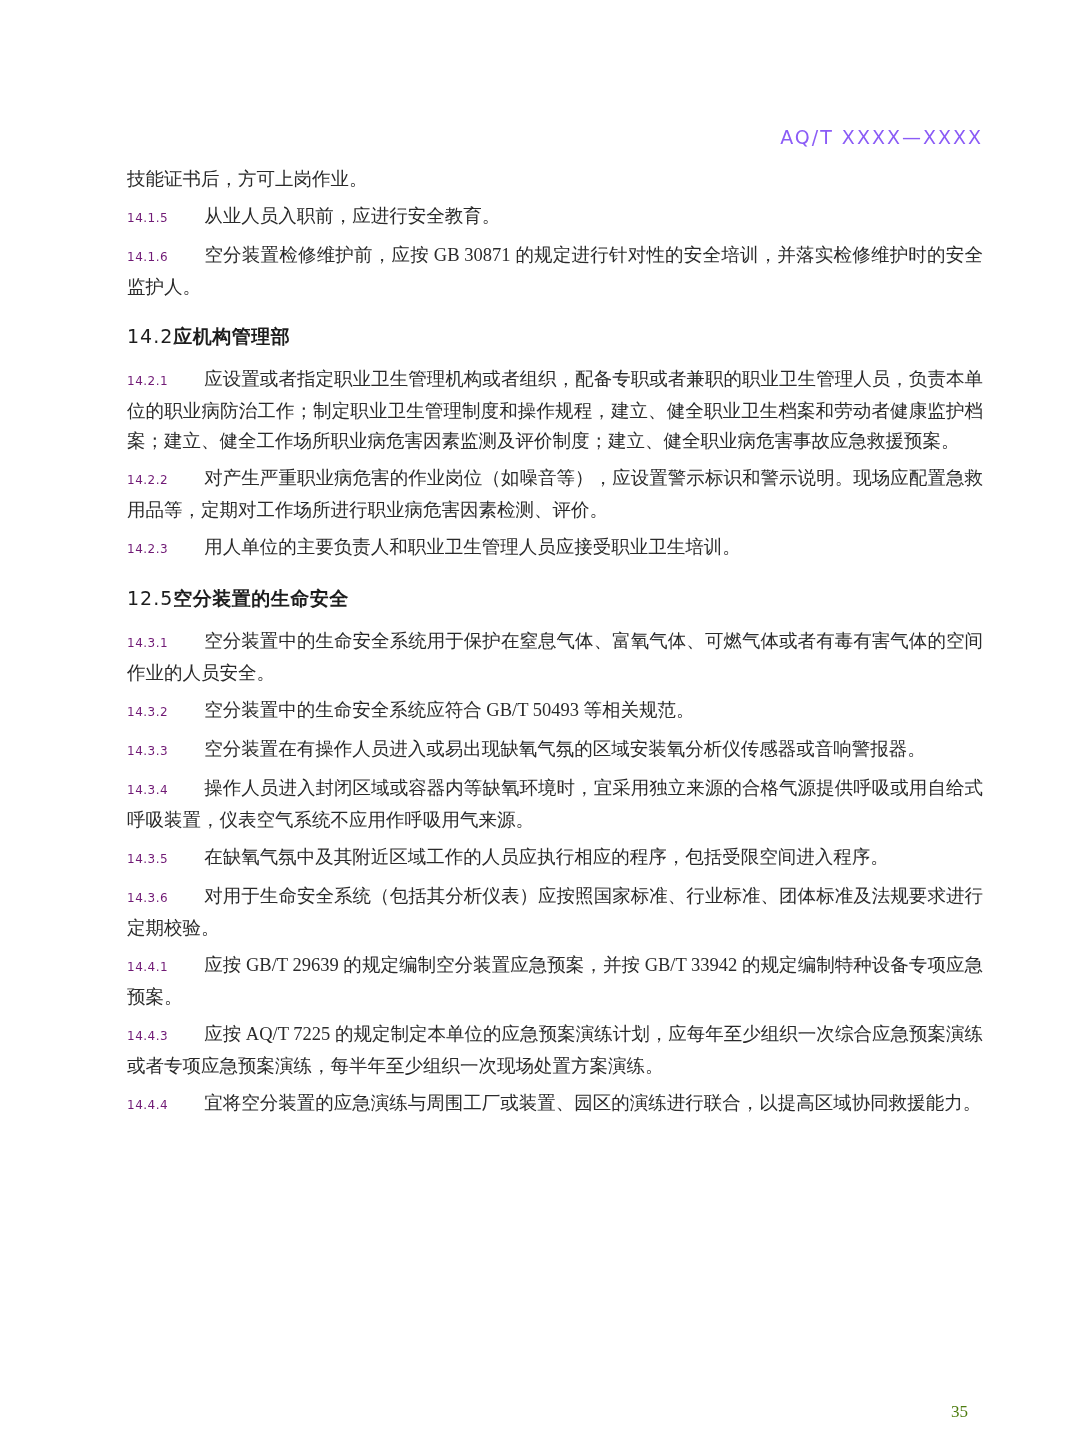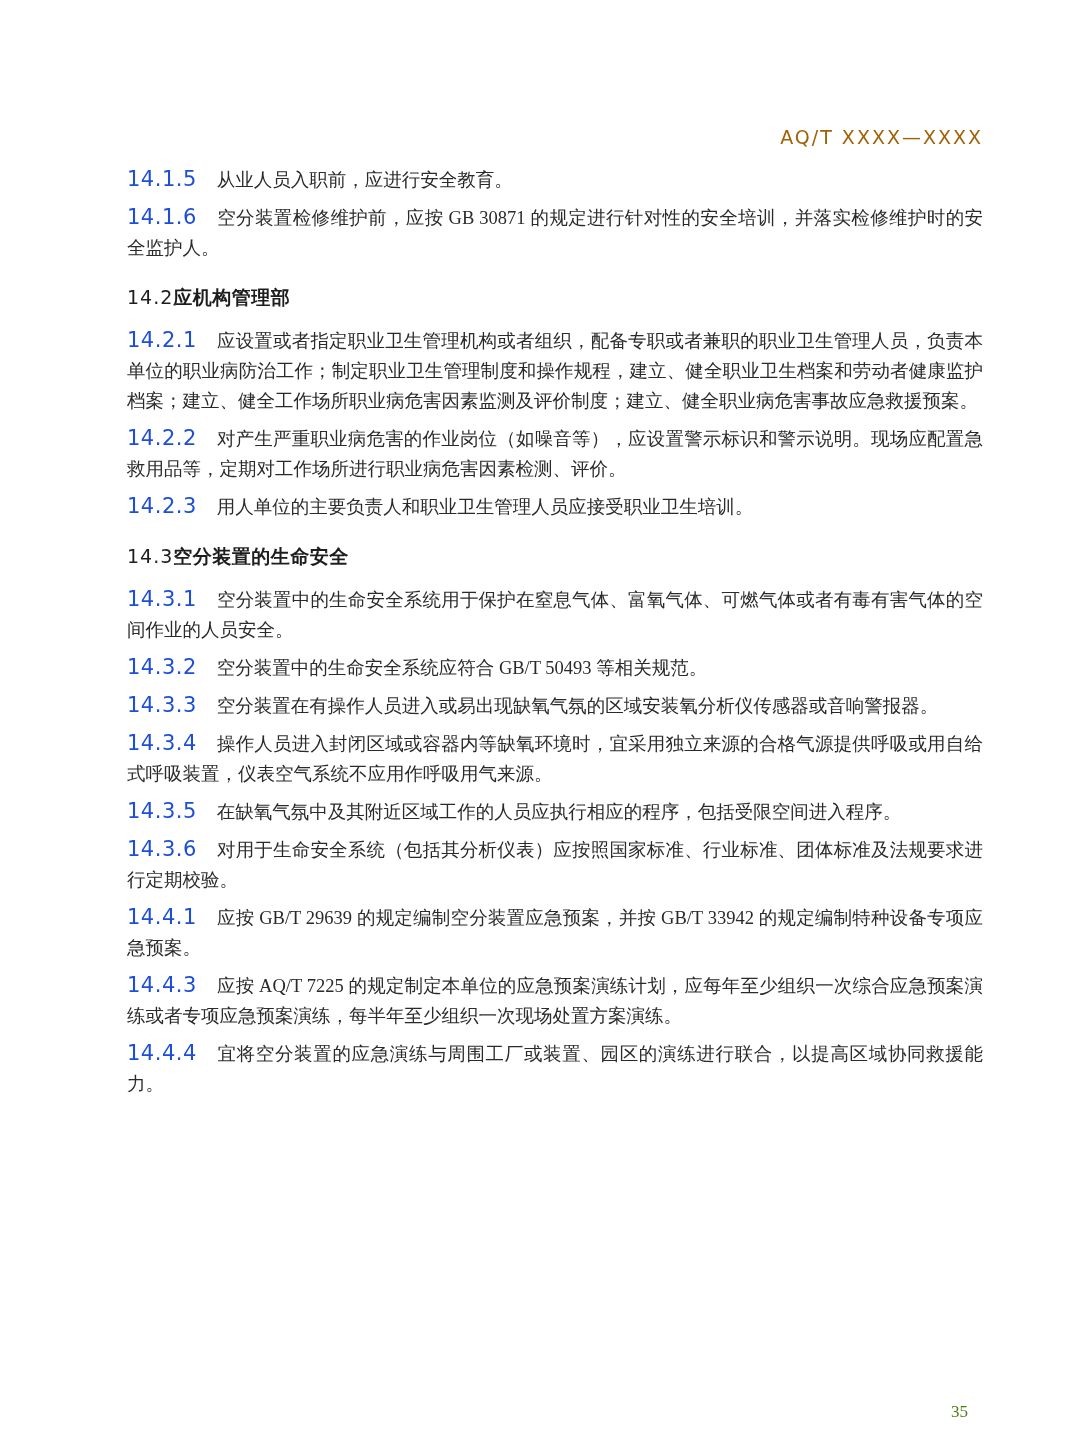--- a/index.html
+++ b/index.html
@@ -21,37 +21,37 @@
     left: 127px;
     top: 126px;
     width: 856px;
   }
   .doc-header {
     text-align: right;
     font-family: "DejaVu Sans", "Liberation Sans", sans-serif;
     font-size: 19px;
     font-weight: 500;
     letter-spacing: 2px;
-    color: #a16207;
+    color: #8b5cf6;
     margin: 0 0 16px 0;
   }
   p.clause {
     font-size: 18.5px;
     line-height: 30px;
     text-align: justify;
     text-align-last: left;
     margin: 7px 0;
     color: #2a2a2a;
   }
   p.clause .num {
     font-family: "DejaVu Sans", "Liberation Sans", sans-serif;
-    font-size: 21px;
+    font-size: 12px;
     letter-spacing: 0.5px;
-    margin-right: 20px;
-    color: #1d4ed8;
+    margin-right: 36px;
+    color: #701a75;
   }
   h2.heading {
     font-family: "DejaVu Sans", "Liberation Sans", sans-serif;
     font-size: 19px;
     font-weight: 700;
     color: #1d1d1d;
     margin: 22px 0 14px 0;
     letter-spacing: 0.5px;
   }
   h2.heading .num {
@@ -67,27 +67,28 @@
     color: #4d7c0f;
   }
 </style>
 </head>
 <body>
 
 <div class="page">
   <div class="content">
     <div class="doc-header">AQ/T XXXX—XXXX</div>
     <div id="body-flow">
+        <p class="clause continuation"><span class="txt">技能证书后，方可上岗作业。</span></p>
         <p class="clause"><span class="num">14.1.5</span><span class="txt">从业人员入职前，应进行安全教育。</span></p>
         <p class="clause"><span class="num">14.1.6</span><span class="txt">空分装置检修维护前，应按 GB 30871 的规定进行针对性的安全培训，并落实检修维护时的安全监护人。</span></p>
         <h2 class="heading"><span class="num">14.2</span><span>应机构管理部</span></h2>
         <p class="clause"><span class="num">14.2.1</span><span class="txt">应设置或者指定职业卫生管理机构或者组织，配备专职或者兼职的职业卫生管理人员，负责本单位的职业病防治工作；制定职业卫生管理制度和操作规程，建立、健全职业卫生档案和劳动者健康监护档案；建立、健全工作场所职业病危害因素监测及评价制度；建立、健全职业病危害事故应急救援预案。</span></p>
         <p class="clause"><span class="num">14.2.2</span><span class="txt">对产生严重职业病危害的作业岗位（如噪音等），应设置警示标识和警示说明。现场应配置急救用品等，定期对工作场所进行职业病危害因素检测、评价。</span></p>
         <p class="clause"><span class="num">14.2.3</span><span class="txt">用人单位的主要负责人和职业卫生管理人员应接受职业卫生培训。</span></p>
-        <h2 class="heading"><span class="num">14.3</span><span>空分装置的生命安全</span></h2>
+        <h2 class="heading"><span class="num">12.5</span><span>空分装置的生命安全</span></h2>
         <p class="clause"><span class="num">14.3.1</span><span class="txt">空分装置中的生命安全系统用于保护在窒息气体、富氧气体、可燃气体或者有毒有害气体的空间作业的人员安全。</span></p>
         <p class="clause"><span class="num">14.3.2</span><span class="txt">空分装置中的生命安全系统应符合 GB/T 50493 等相关规范。</span></p>
         <p class="clause"><span class="num">14.3.3</span><span class="txt">空分装置在有操作人员进入或易出现缺氧气氛的区域安装氧分析仪传感器或音响警报器。</span></p>
         <p class="clause"><span class="num">14.3.4</span><span class="txt">操作人员进入封闭区域或容器内等缺氧环境时，宜采用独立来源的合格气源提供呼吸或用自给式呼吸装置，仪表空气系统不应用作呼吸用气来源。</span></p>
         <p class="clause"><span class="num">14.3.5</span><span class="txt">在缺氧气氛中及其附近区域工作的人员应执行相应的程序，包括受限空间进入程序。</span></p>
         <p class="clause"><span class="num">14.3.6</span><span class="txt">对用于生命安全系统（包括其分析仪表）应按照国家标准、行业标准、团体标准及法规要求进行定期校验。</span></p>
         <p class="clause"><span class="num">14.4.1</span><span class="txt">应按 GB/T 29639 的规定编制空分装置应急预案，并按 GB/T 33942 的规定编制特种设备专项应急预案。</span></p>
         <p class="clause"><span class="num">14.4.3</span><span class="txt">应按 AQ/T 7225 的规定制定本单位的应急预案演练计划，应每年至少组织一次综合应急预案演练或者专项应急预案演练，每半年至少组织一次现场处置方案演练。</span></p>
         <p class="clause"><span class="num">14.4.4</span><span class="txt">宜将空分装置的应急演练与周围工厂或装置、园区的演练进行联合，以提高区域协同救援能力。</span></p>
       </div>

